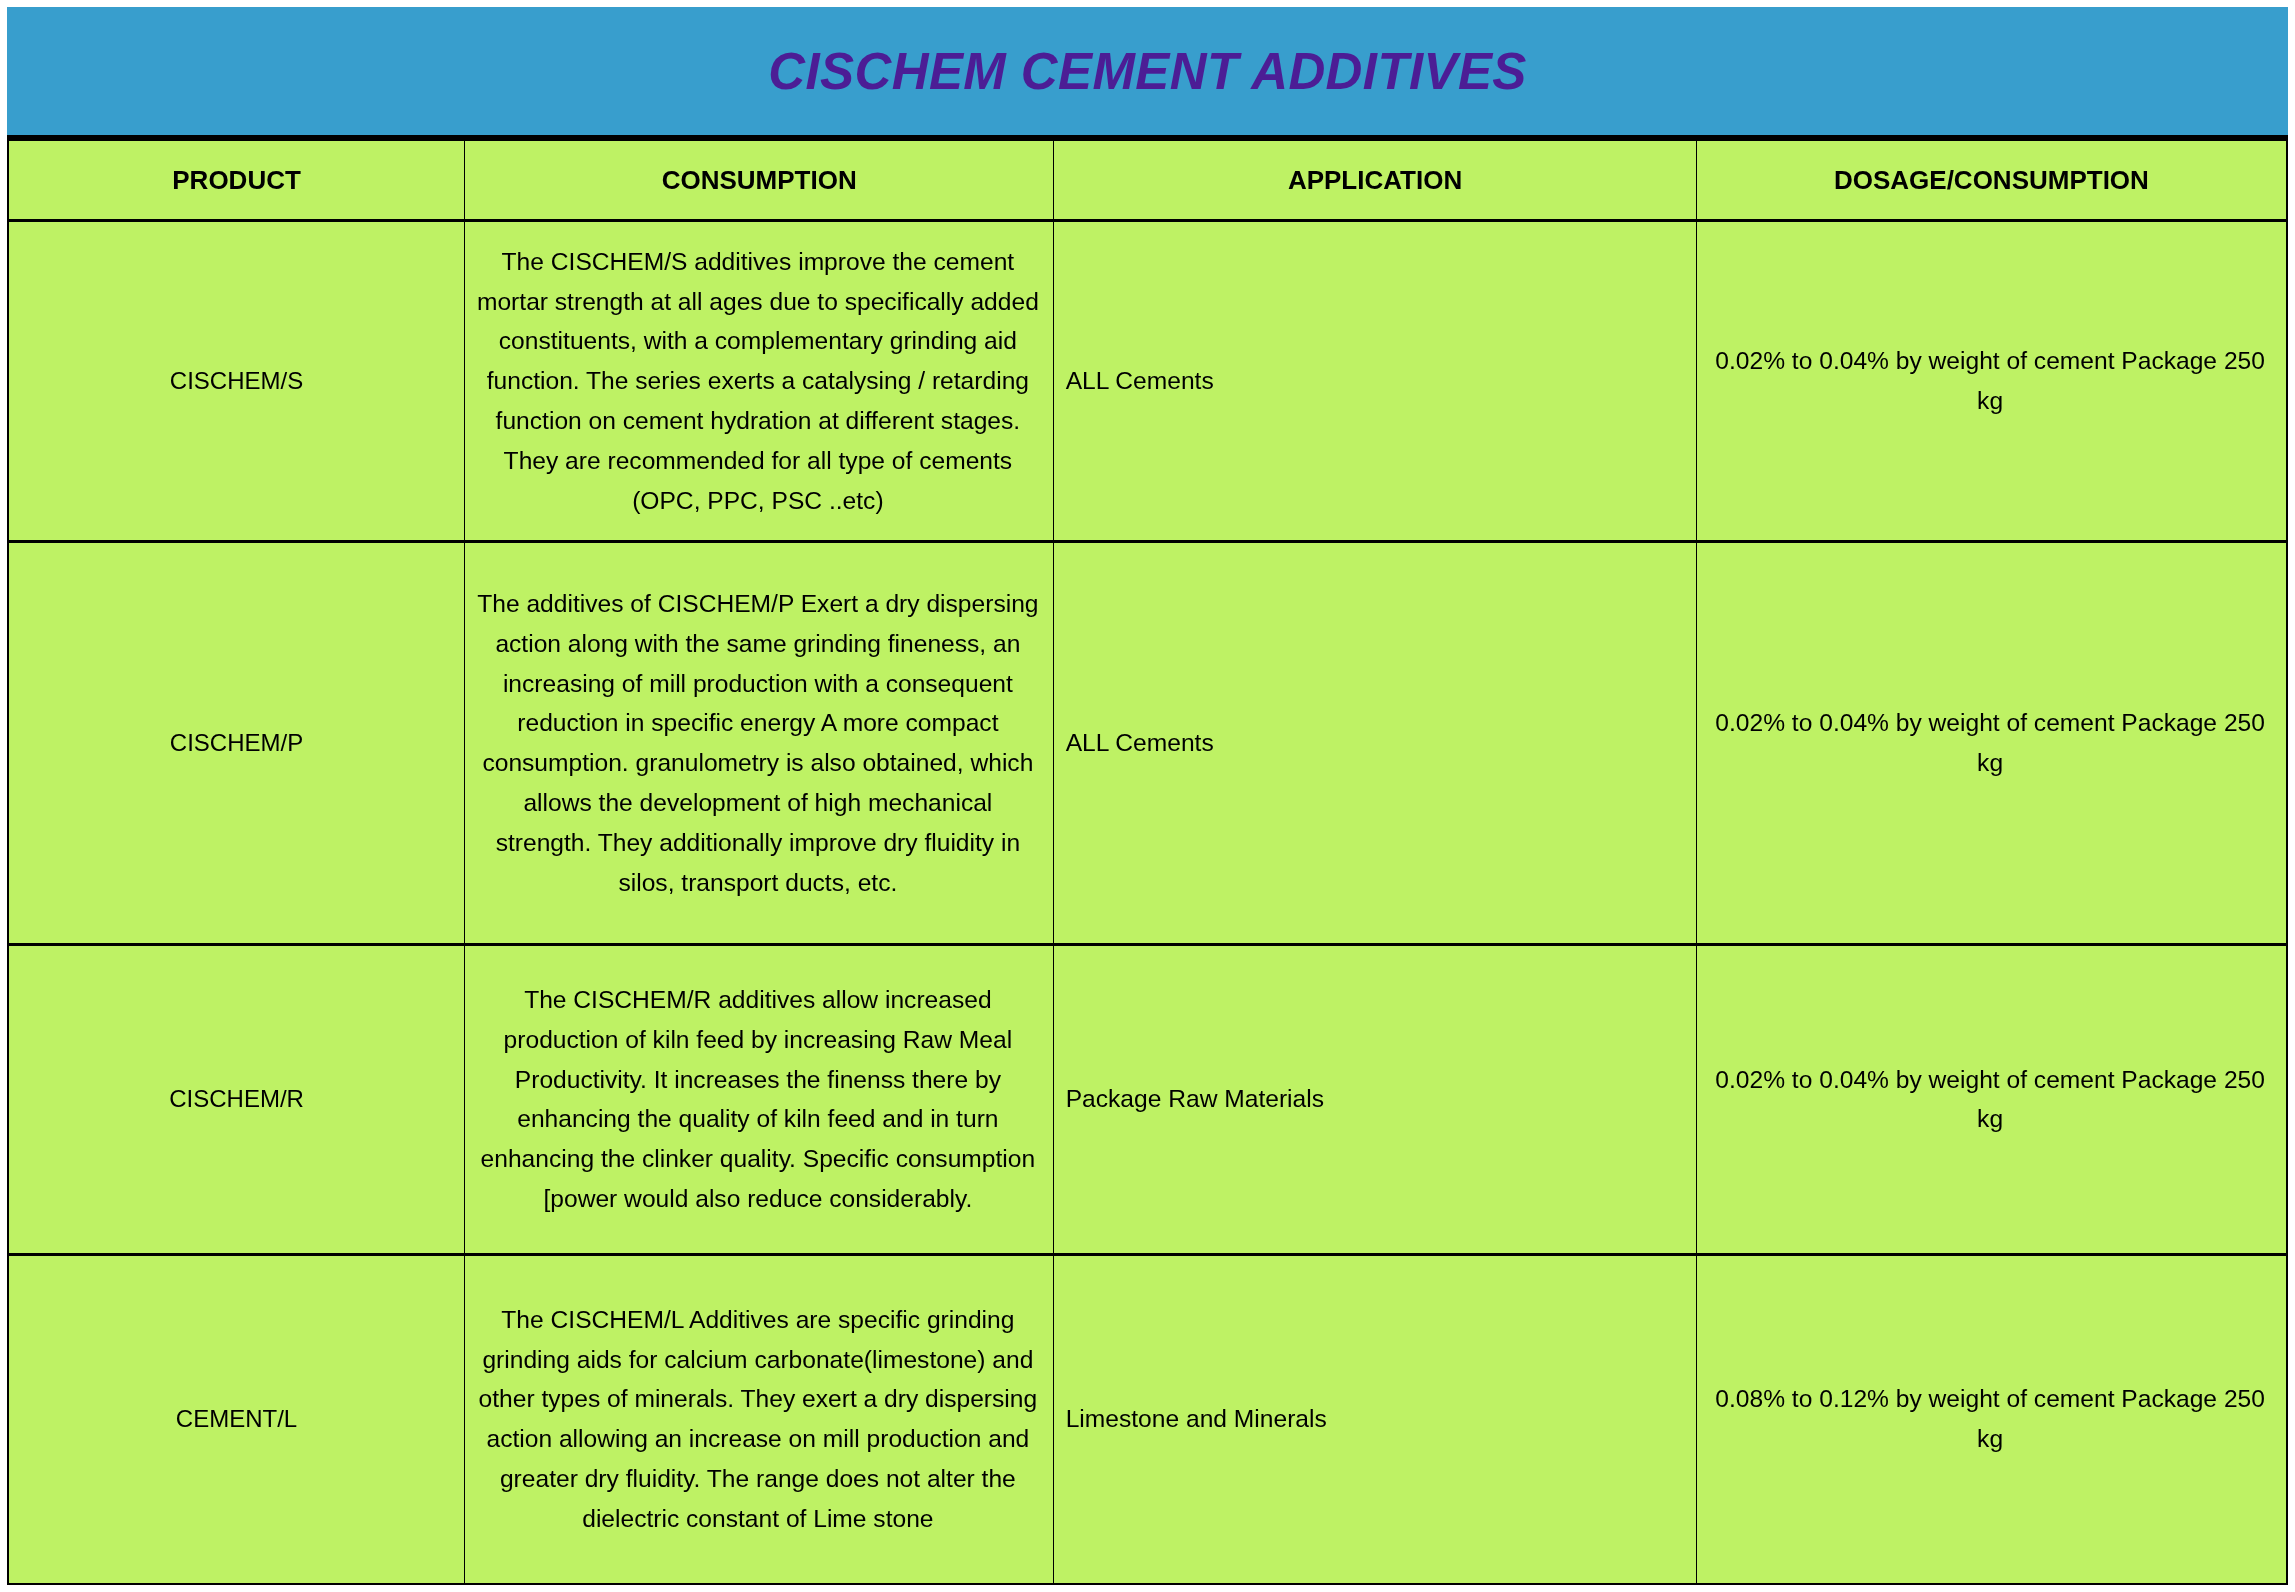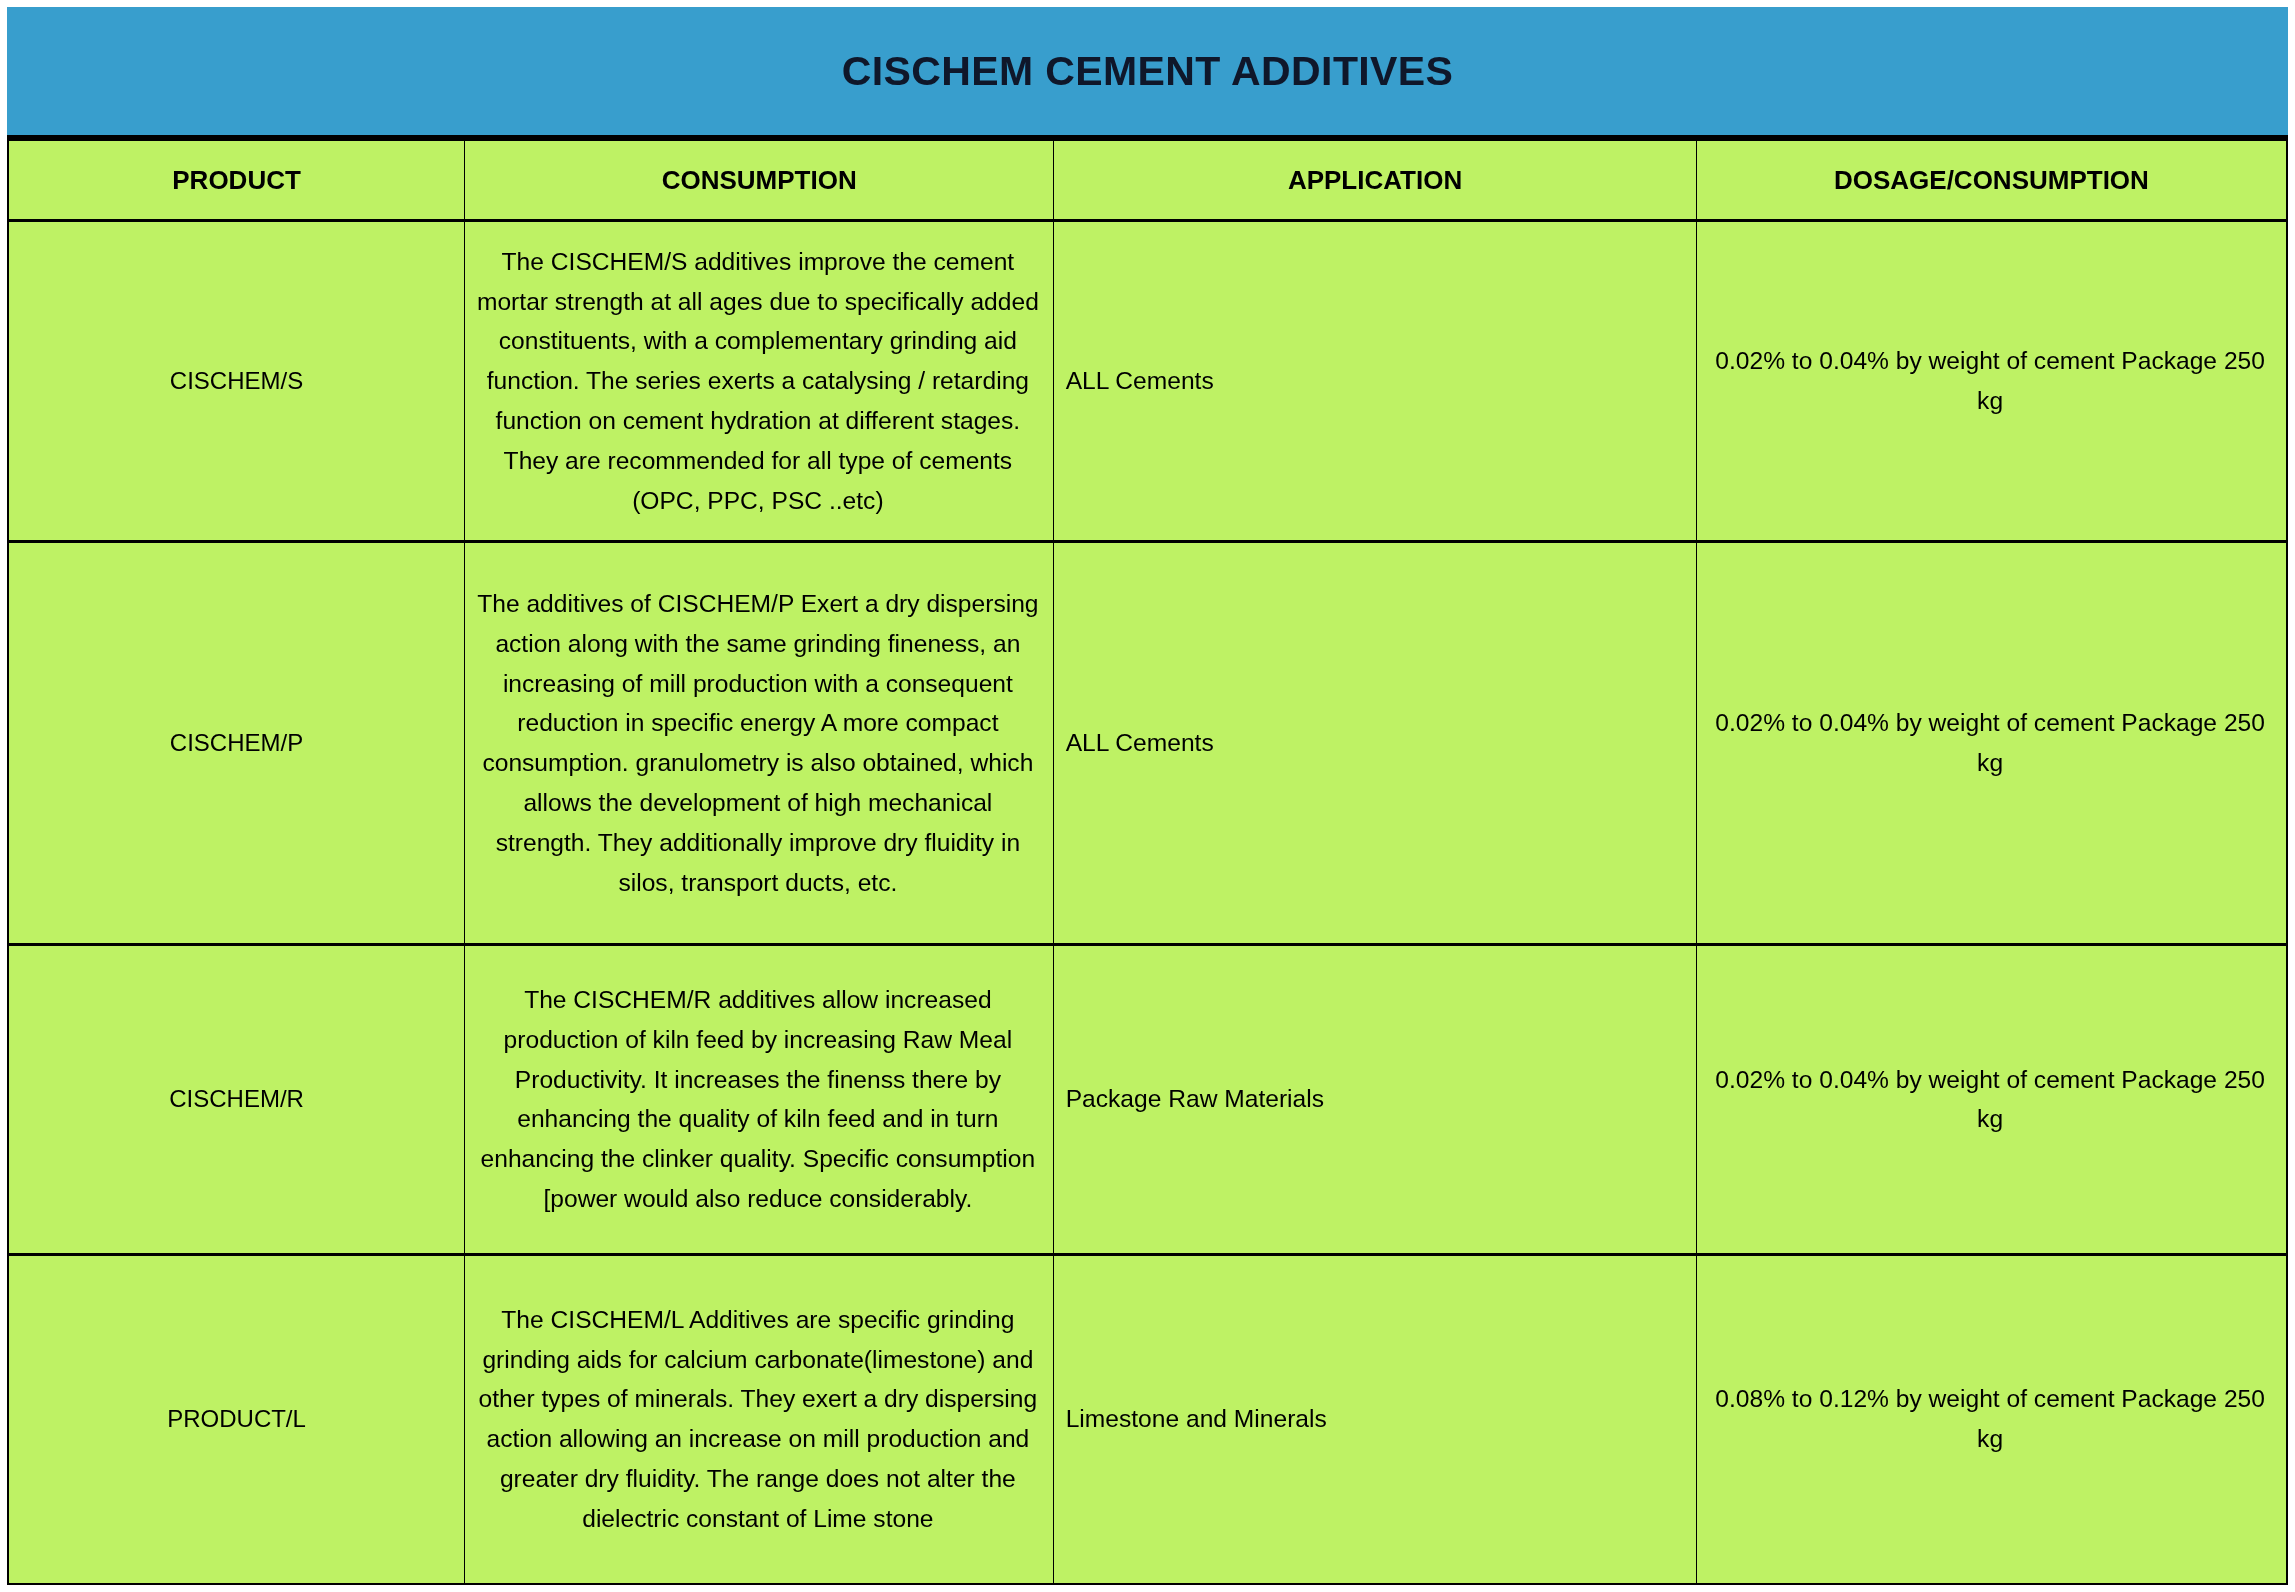--- a/index.html
+++ b/index.html
@@ -22,25 +22,26 @@
   }
   .banner {
     flex: 0 0 132px;
     background: #389ecd;
     border-bottom: 4.4px solid #000000;
     display: flex;
     align-items: center;
     justify-content: center;
   }
   .banner .title {
-    color: #0f172a;
-    font-size: 41px;
+    color: #4c1d95;
+    font-size: 51px;
     font-weight: 700;
     letter-spacing: 0.4px;
     white-space: nowrap;
+    font-style: italic;
   }
   .grid {
     flex: 1 1 auto;
     display: grid;
     grid-template-columns: 521fr 673fr 734fr 673fr;
     grid-template-rows: 81px 371fr 465fr 357fr 378fr;
     border: 2.6px solid #000000;
     background: #ffffff;
   }
   .row { display: contents; }
@@ -107,21 +108,21 @@
       </div>
 
       <div class="row">
         <div class="cell product">CISCHEM/R</div>
         <div class="cell desc">The CISCHEM/R additives allow increased production of kiln feed by increasing Raw Meal Productivity. It increases the finenss there by enhancing the quality of kiln feed and in turn enhancing the clinker quality. Specific consumption [power would also reduce considerably.</div>
         <div class="cell app">Package Raw Materials</div>
         <div class="cell dosage col-last">0.02% to 0.04% by weight of cement Package 250 kg</div>
       </div>
 
       <div class="row row-last">
-        <div class="cell product">PRODUCT/L</div>
+        <div class="cell product">CEMENT/L</div>
         <div class="cell desc">The CISCHEM/L Additives are specific grinding grinding aids for calcium carbonate(limestone) and other types of minerals. They exert a dry dispersing action allowing an increase on mill production and greater dry fluidity. The range does not alter the dielectric constant of Lime stone</div>
         <div class="cell app">Limestone and Minerals</div>
         <div class="cell dosage col-last">0.08% to 0.12% by weight of cement Package 250 kg</div>
       </div>
 
     </div>
   </div>
 </div>
 
 

